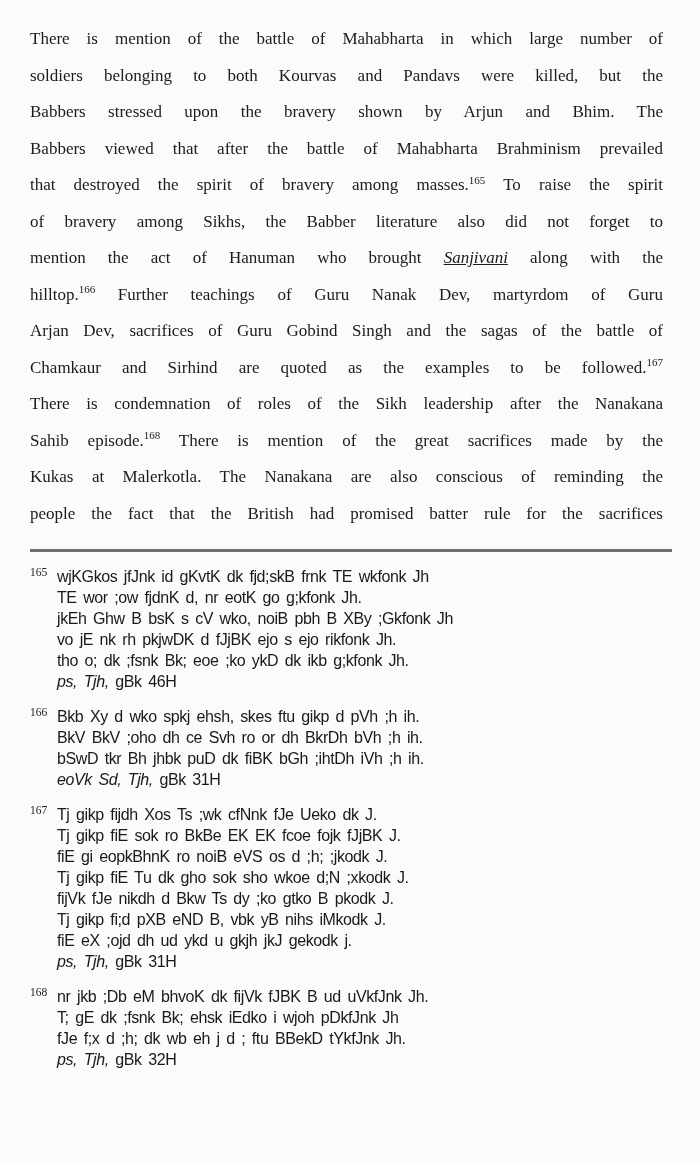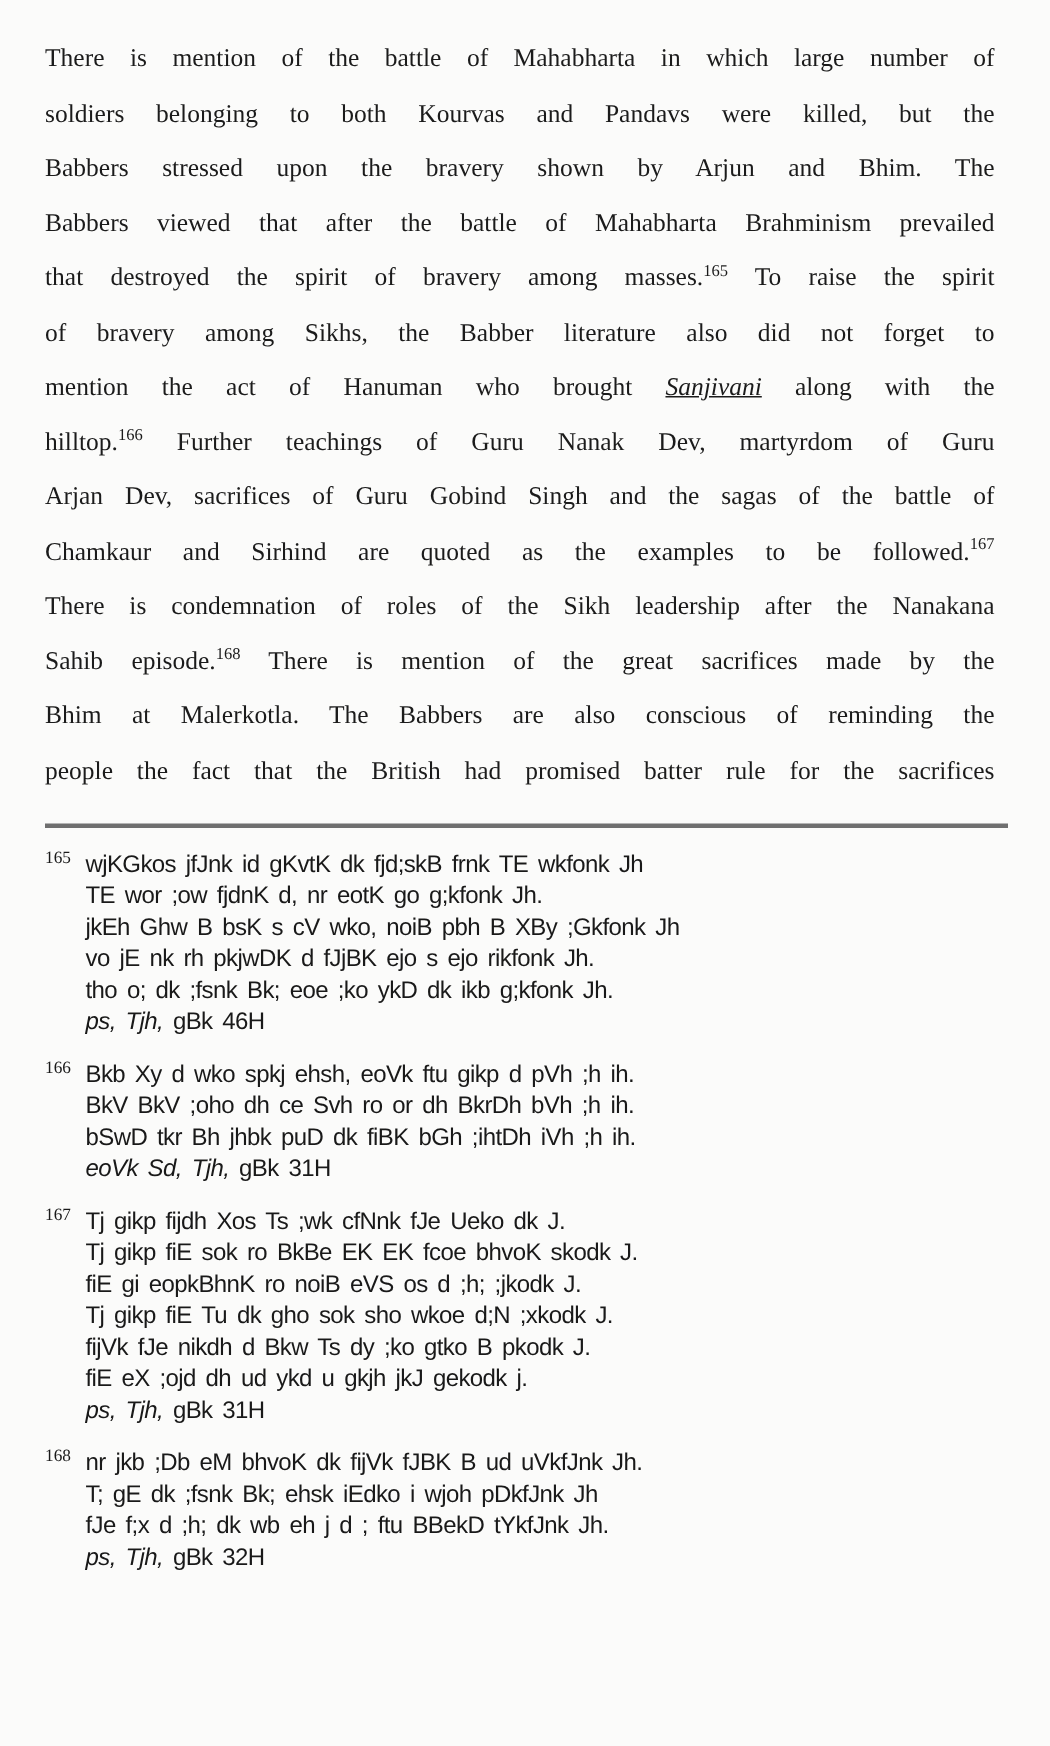--- a/index.html
+++ b/index.html
@@ -77,53 +77,54 @@
     <div class="bline">Babbers stressed upon the bravery shown by Arjun and Bhim.  The</div>
     <div class="bline">Babbers viewed that after the battle of Mahabharta Brahminism prevailed</div>
     <div class="bline"><span>that destroyed the spirit of bravery among masses.</span><sup class="bsup">165</sup> <span>To raise the spirit</span></div>
     <div class="bline">of bravery among Sikhs, the Babber literature also did not forget to</div>
     <div class="bline"><span>mention the act of Hanuman who brought</span> <span class="iterm">Sanjivani</span> <span>along with the</span></div>
     <div class="bline"><span>hilltop.</span><sup class="bsup">166</sup> <span>Further teachings of Guru Nanak Dev, martyrdom of Guru</span></div>
     <div class="bline">Arjan Dev, sacrifices of Guru Gobind Singh and the sagas of the battle of</div>
     <div class="bline"><span>Chamkaur and Sirhind are quoted as the examples to be followed.</span><sup class="bsup">167</sup></div>
     <div class="bline">There is condemnation of roles of the Sikh leadership after the Nanakana</div>
     <div class="bline"><span>Sahib episode.</span><sup class="bsup">168</sup> <span>There is mention of the great sacrifices made by the</span></div>
-    <div class="bline">Bhim at Malerkotla.  The Babbers are also conscious of reminding the</div>
+    <div class="bline">Kukas at Malerkotla.  The Nanakana are also conscious of reminding the</div>
     <div class="bline">people the fact that the British had promised batter rule for the sacrifices</div>
   </div>
 
   <div class="separator"></div>
 
   <div class="footnotes">
 
     <div class="footnote">
       <span class="fn-num">165</span>
       <span class="fn-line">wjKGkos jfJnk id gKvtK dk fjd;skB frnk TE wkfonk Jh</span>
       <span class="fn-line">TE wor ;ow fjdnK d, nr eotK go g;kfonk Jh.</span>
       <span class="fn-line">jkEh Ghw B bsK s cV wko, noiB pbh B XBy ;Gkfonk Jh</span>
       <span class="fn-line">vo jE nk rh pkjwDK d fJjBK ejo s ejo rikfonk Jh.</span>
       <span class="fn-line">tho o; dk ;fsnk Bk; eoe ;ko ykD dk ikb g;kfonk Jh.</span>
       <span class="fn-line fn-src"><span class="src-it">ps, Tjh,</span> <span>gBk 46H</span></span>
     </div>
 
     <div class="footnote">
       <span class="fn-num">166</span>
-      <span class="fn-line">Bkb Xy d wko spkj ehsh, eoVk ftu gikp d pVh ;h ih.</span>
+      <span class="fn-line">Bkb Xy d wko spkj ehsh, skes ftu gikp d pVh ;h ih.</span>
       <span class="fn-line">BkV BkV ;oho dh ce Svh ro or dh BkrDh bVh ;h ih.</span>
       <span class="fn-line">bSwD tkr Bh jhbk puD dk fiBK bGh ;ihtDh iVh ;h ih.</span>
       <span class="fn-line fn-src"><span class="src-it">eoVk Sd, Tjh,</span> <span>gBk 31H</span></span>
     </div>
 
     <div class="footnote">
       <span class="fn-num">167</span>
       <span class="fn-line">Tj gikp fijdh Xos Ts ;wk cfNnk fJe Ueko dk J.</span>
-      <span class="fn-line">Tj gikp fiE sok ro BkBe EK EK fcoe bhvoK skodk J.</span>
+      <span class="fn-line">Tj gikp fiE sok ro BkBe EK EK fcoe fojk fJjBK J.</span>
       <span class="fn-line">fiE gi eopkBhnK ro noiB eVS os d ;h; ;jkodk J.</span>
       <span class="fn-line">Tj gikp fiE Tu dk gho sok sho wkoe d;N ;xkodk J.</span>
       <span class="fn-line">fijVk fJe nikdh d Bkw Ts dy ;ko gtko B pkodk J.</span>
+      <span class="fn-line">Tj gikp fi;d pXB eND B, vbk yB nihs iMkodk J.</span>
       <span class="fn-line">fiE eX ;ojd dh ud ykd u gkjh jkJ gekodk j.</span>
       <span class="fn-line fn-src"><span class="src-it">ps, Tjh,</span> <span>gBk 31H</span></span>
     </div>
 
     <div class="footnote">
       <span class="fn-num">168</span>
       <span class="fn-line">nr jkb ;Db eM bhvoK dk fijVk fJBK B ud uVkfJnk Jh.</span>
       <span class="fn-line">T; gE dk ;fsnk Bk; ehsk iEdko i wjoh pDkfJnk Jh</span>
       <span class="fn-line">fJe f;x d ;h; dk wb eh j d ; ftu BBekD tYkfJnk Jh.</span>
       <span class="fn-line fn-src"><span class="src-it">ps, Tjh,</span> <span>gBk 32H</span></span>

